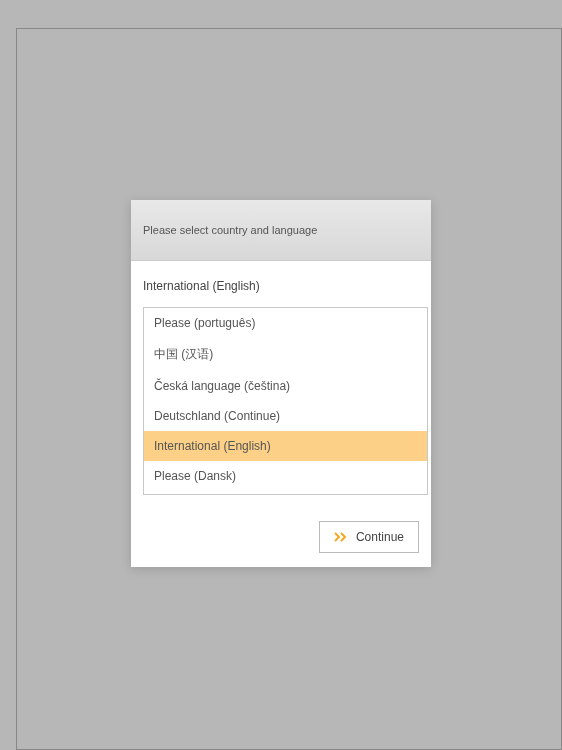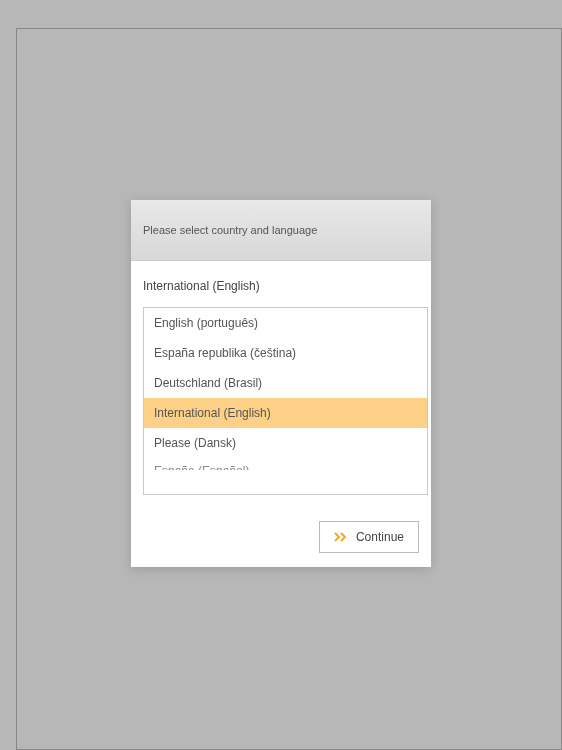--- a/index.html
+++ b/index.html
@@ -104,23 +104,24 @@
 
 <div class="page-frame"></div>
 
 <div class="modal">
   <div class="modal-header">
     <span>Please select country and language</span>
   </div>
   <div class="modal-body">
     <div class="selected-label">International (English)</div>
     <div class="list-box">
-      <div class="list-item">English (português)</div>
-      <div class="list-item">España republika (čeština)</div>
-      <div class="list-item">Deutschland (Brasil)</div>
+      <div class="list-item">Please (português)</div>
+      <div class="list-item">中国 (汉语)</div>
+      <div class="list-item">Česká language (čeština)</div>
+      <div class="list-item">Deutschland (Continue)</div>
       <div class="list-item selected">International (English)</div>
       <div class="list-item">Please (Dansk)</div>
       <div class="list-item partial-bottom">España (Español)</div>
     </div>
   </div>
   <div class="modal-footer">
     <button class="continue-button">
       <span class="chevrons">
         <svg width="16" height="10" viewBox="0 0 16 10">
           <path d="M1 1 L5 5 L1 9" stroke="#f5a623" stroke-width="2" fill="none"></path>

